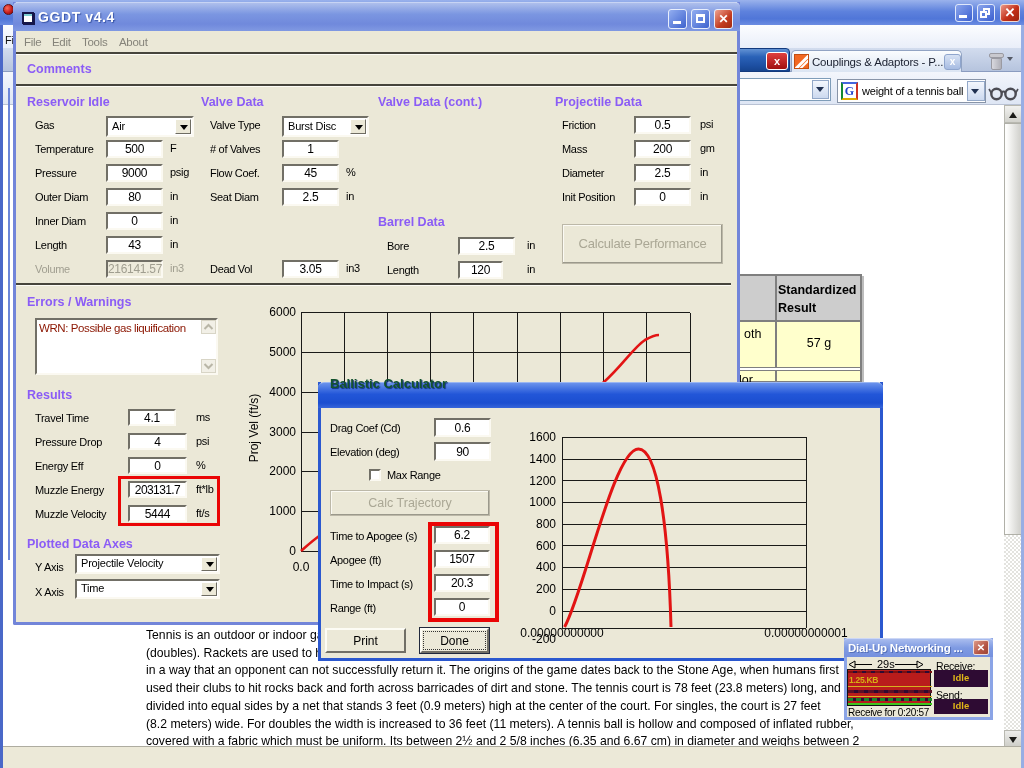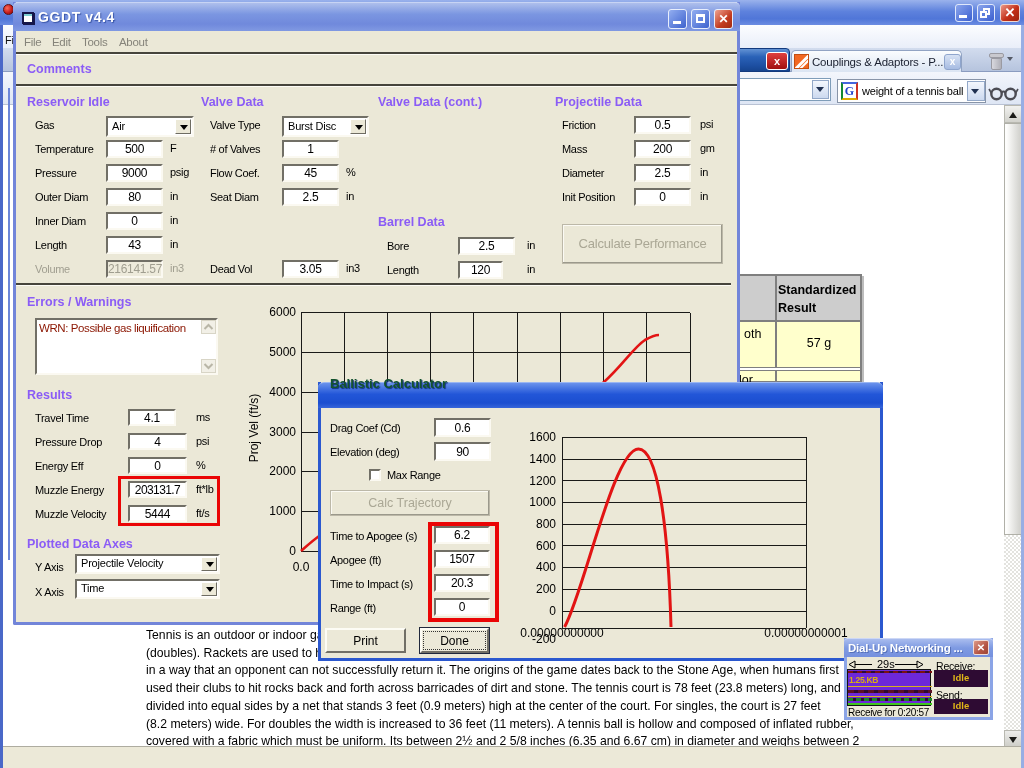--- a/index.html
+++ b/index.html
@@ -304,21 +304,21 @@
 <div class="ab" style="left:844px;top:638px;width:149px;height:19px;background:linear-gradient(#a9bcee,#7e9ae2 50%,#7590de);border-radius:4px 4px 0 0;border-top:1px solid #cdd8f6"></div>
 <div class="ab" style="left:848px;top:642px;font:bold 11.5px 'Liberation Sans';color:#fff;letter-spacing:-0.2px;text-shadow:1px 1px 0 #5570b8">Dial-Up Networking ...</div>
 <div class="ab" style="left:973px;top:640px;width:16px;height:15px;border-radius:2px;background:linear-gradient(135deg,#dc9a88,#b55545 60%,#9c4436);border:1px solid #f0dcd8;font:bold 10px 'Liberation Sans';color:#fff;text-align:center;line-height:13px">✕</div>
 <svg class="ab" style="left:847px;top:659px" width="85" height="11" viewBox="0 0 85 11">
       <path d="M8 5.5 H25 M48 5.5 H70" stroke="#000" stroke-width="1.2"></path>
       <path d="M8 2 L2 5.5 L8 9 Z" fill="none" stroke="#000"></path>
       <path d="M70 2 L76 5.5 L70 9 Z" fill="none" stroke="#000"></path>
     </svg>
 <div class="ab" style="left:877px;top:658px;font:11px 'Liberation Sans'">29s</div>
 <div class="ab" style="left:936px;top:660px;font:10.5px 'Liberation Sans';letter-spacing:-0.2px">Receive:</div>
-<div class="ab" style="left:847px;top:669px;width:84px;height:37px;background:#6d28d9;border:1px solid #111">
+<div class="ab" style="left:847px;top:669px;width:84px;height:37px;background:#b91c1c;border:1px solid #111">
 <div class="ab" style="left:0;top:1px;width:84px;height:2px;background:repeating-linear-gradient(90deg,#7c1010 0 5px,#2e0b33 5px 9px)"></div>
 <div class="ab" style="left:1px;top:5px;font:bold 8.5px 'Liberation Sans';color:#d8ae14;letter-spacing:-0.3px">1.25.KB</div>
 <div class="ab" style="left:0;top:16px;width:84px;height:1px;background:#d8b020"></div>
 <div class="ab" style="left:0;top:20px;width:84px;height:3px;background:repeating-linear-gradient(90deg,#5c1026 0 6px,#2e0b33 6px 10px)"></div>
 <div class="ab" style="left:0;top:26px;width:84px;height:1px;background:#d8b020"></div>
 <div class="ab" style="left:0;top:28px;width:84px;height:3px;background:repeating-linear-gradient(90deg,#1c8428 0 5px,#2e0b33 5px 8px)"></div>
 <div class="ab" style="left:0;top:33px;width:84px;height:2px;background:#3ec61e"></div>
 </div>
 <div class="ab" style="left:934px;top:670px;width:54px;height:17px;background:#2e0b33;font:bold 9.5px 'Liberation Sans';color:#e0b618;text-align:center;line-height:16px">Idle</div>
 <div class="ab" style="left:936px;top:689px;font:10.5px 'Liberation Sans';letter-spacing:-0.2px">Send:</div>

